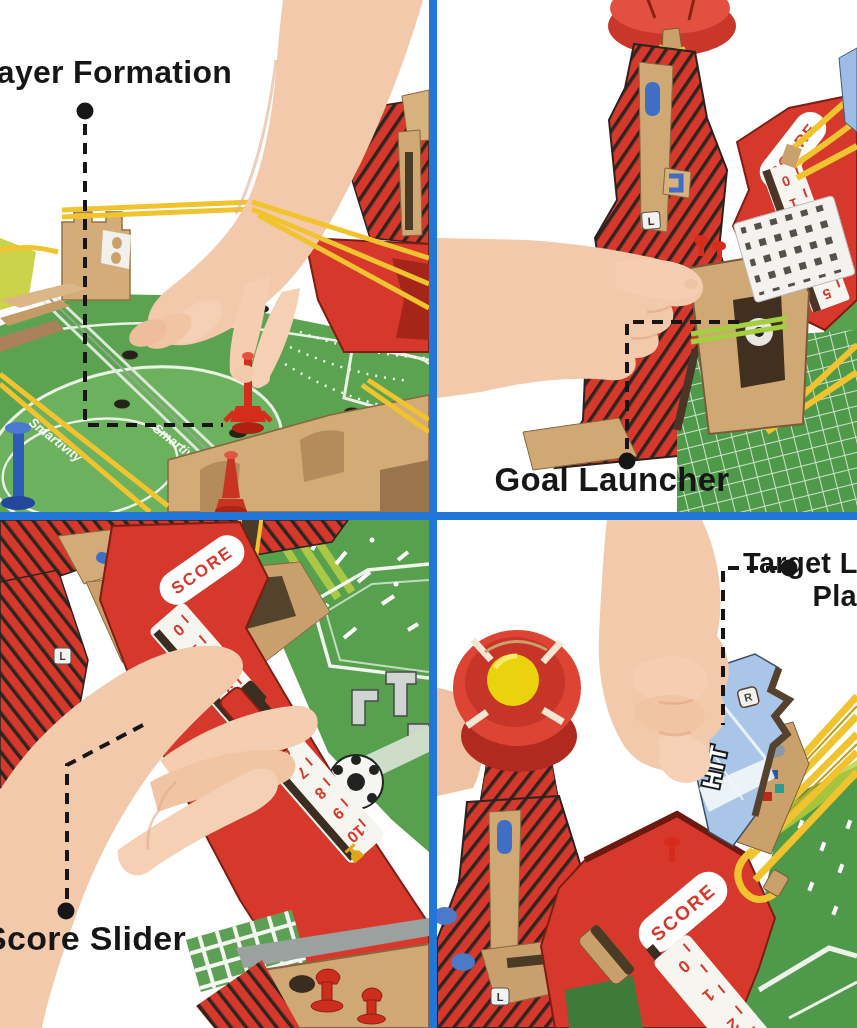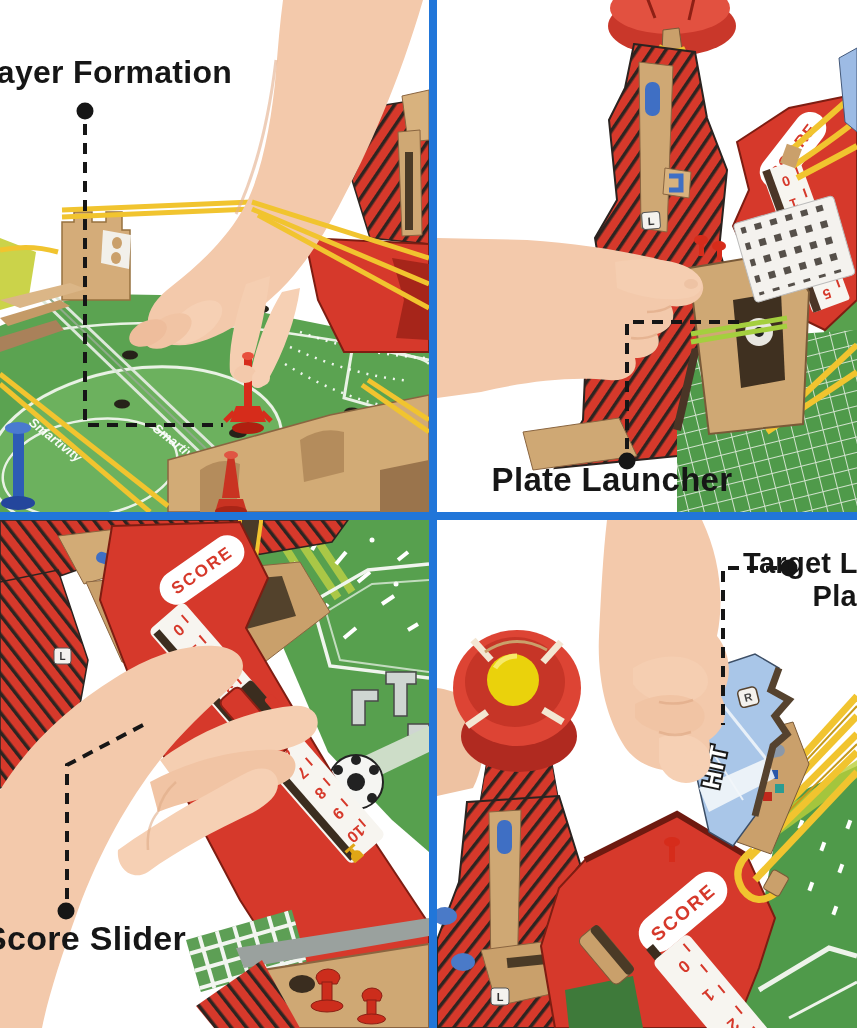--- a/index.html
+++ b/index.html
@@ -250,21 +250,21 @@
         <path d="M178,262 C214,256 246,260 260,274 C270,284 264,296 250,298 C226,302 198,296 180,288 Z" fill="#f5ceb1"></path>
         <ellipse cx="254" cy="284" rx="7" ry="5" fill="#eec3a4"></ellipse>
         <path d="M234,306 q-10,6 -24,6 M220,334 q-12,6 -26,4" stroke="#e0ab87" stroke-width="2.5" fill="none" opacity=".7"></path>
       </g>
 
       <g>
         <circle cx="190" cy="461" r="8.5" fill="#161616"></circle>
         <path d="M190,449 L190,322 L305,322" stroke="#161616" stroke-width="4" stroke-dasharray="11 8" fill="none"></path>
       </g>
     </svg>
-    <div class="label lbl-tr">Plate Launcher</div>
+    <div class="label lbl-tr">Goal Launcher</div>
   </div>
 
   <div class="quad q-bl">
     <svg viewBox="0 0 429 508" width="429" height="508">
       <defs>
         <pattern id="stBL" patternUnits="userSpaceOnUse" width="12" height="12" patternTransform="rotate(-38)">
           <rect width="12" height="12" fill="#d6392b"></rect>
             <rect width="3.5" height="12" fill="#2e2420"></rect>
         </pattern>
       </defs>

